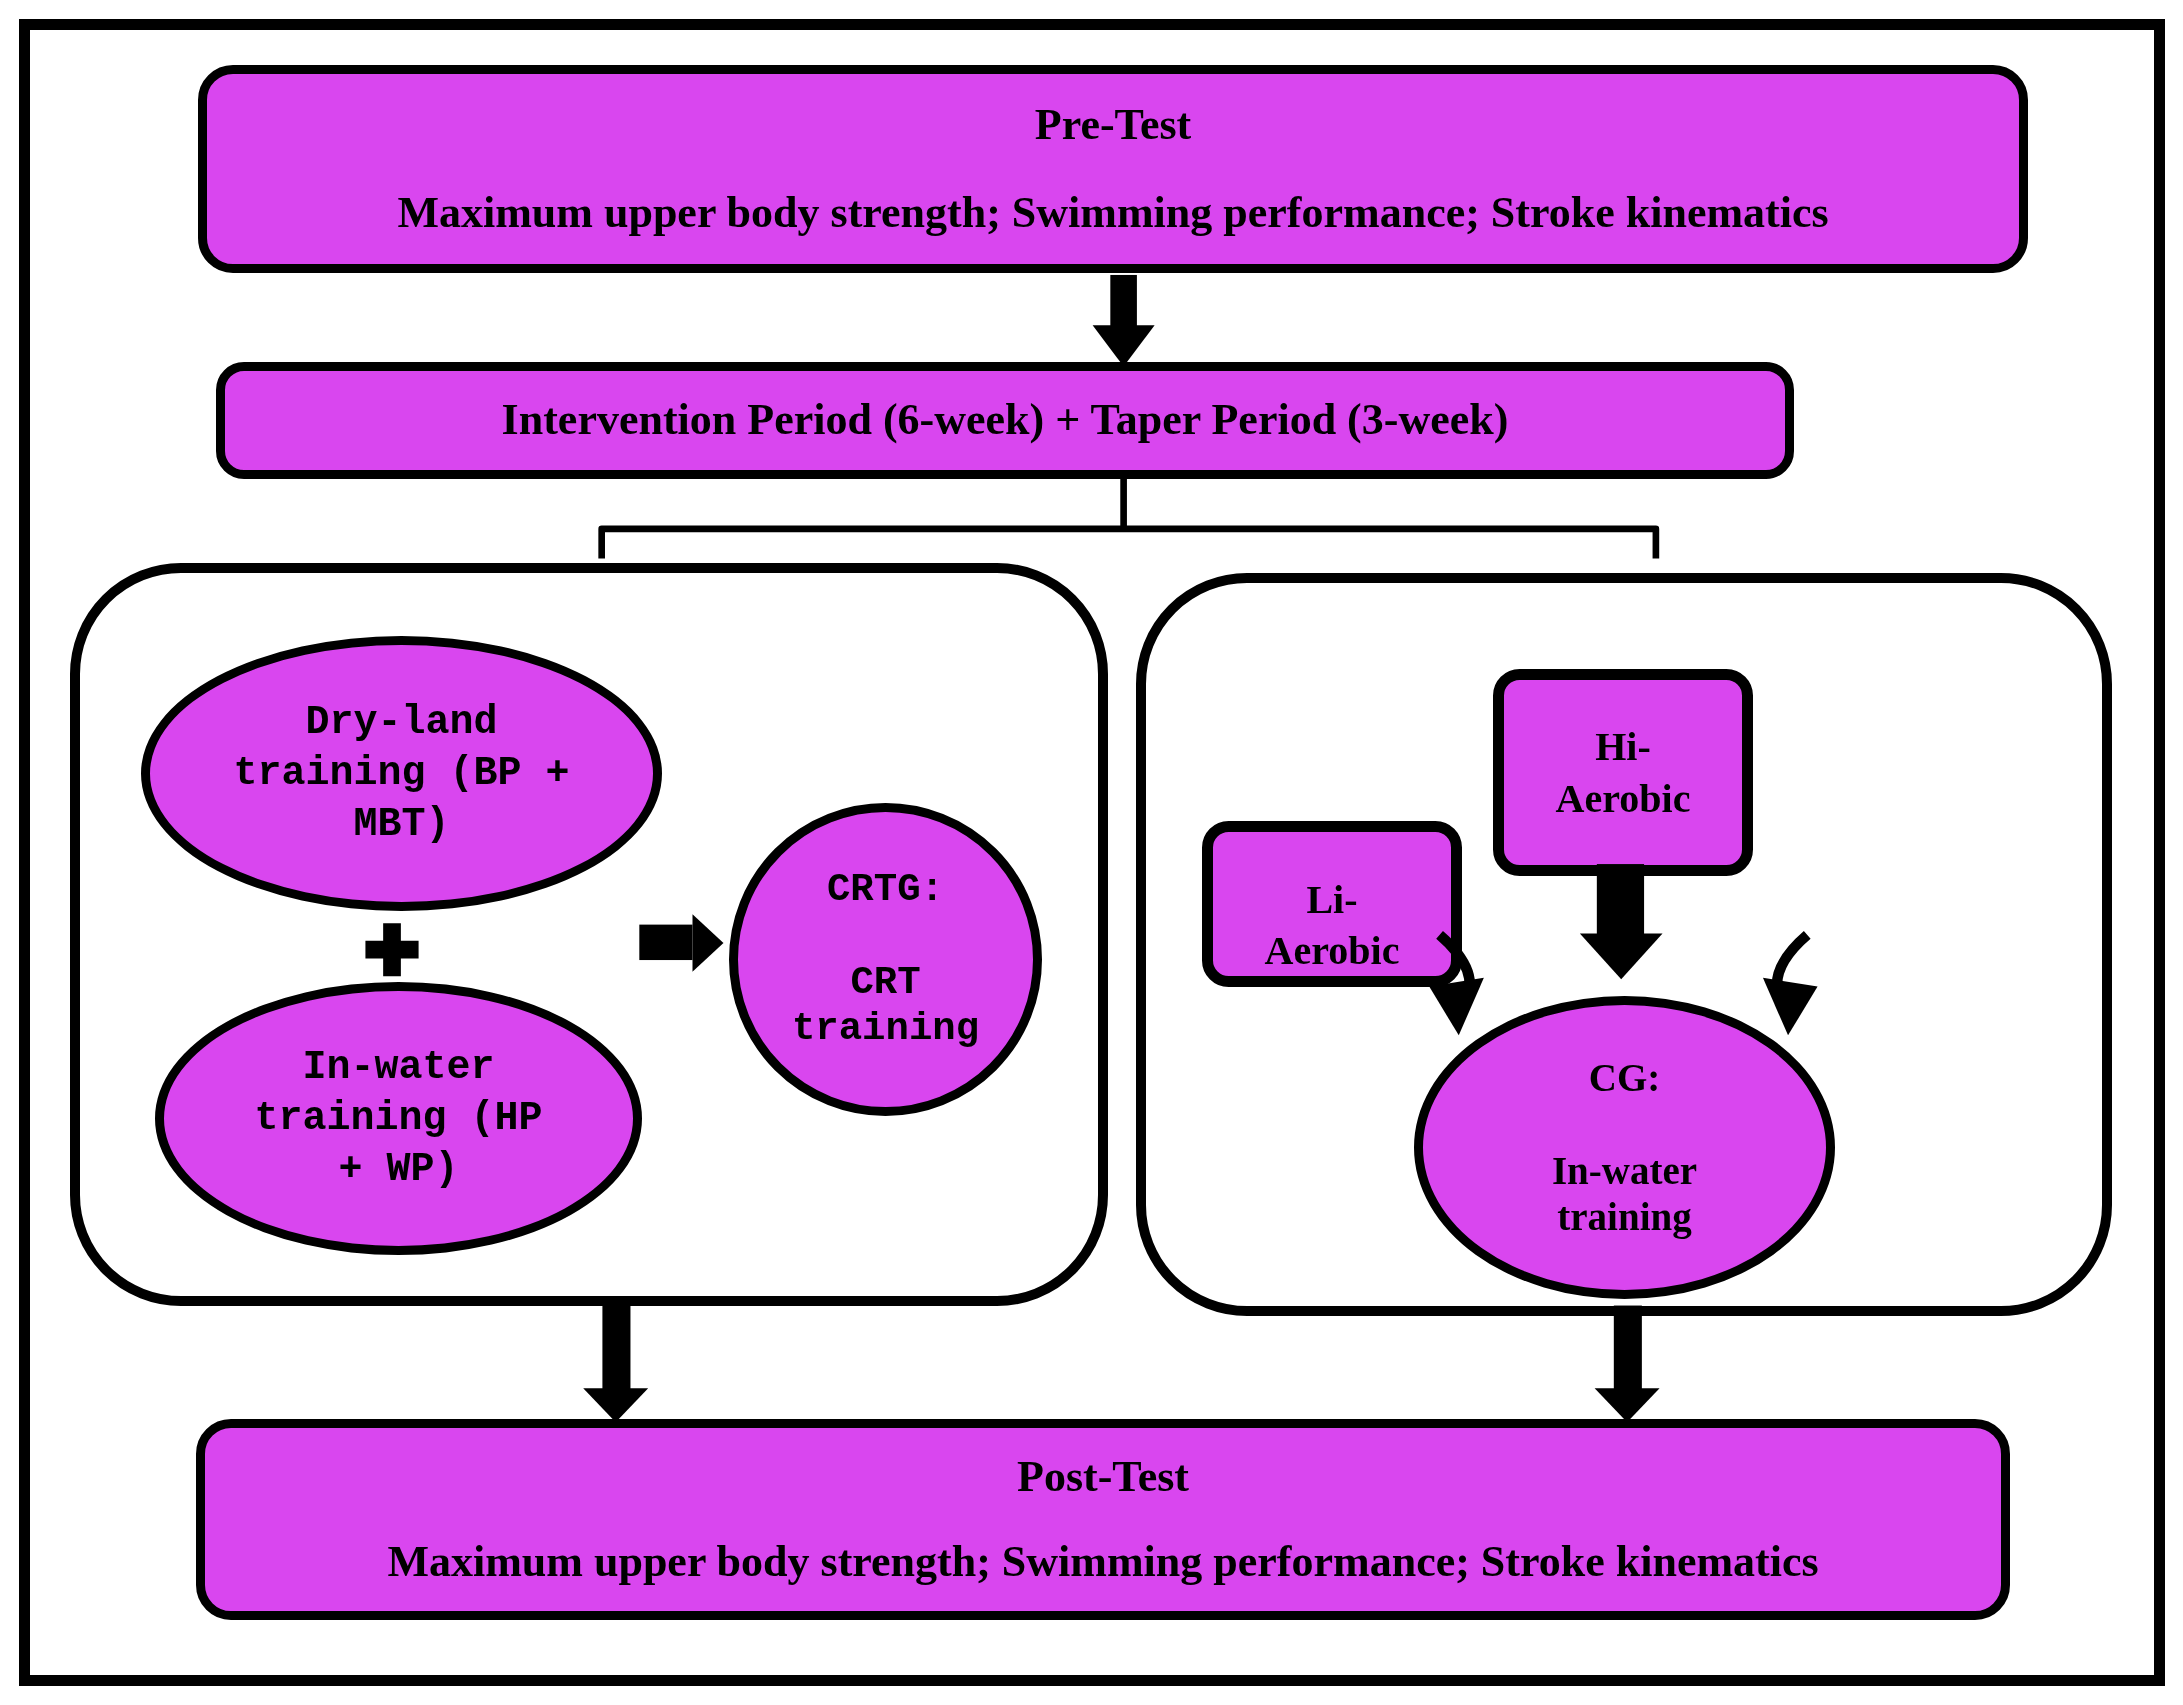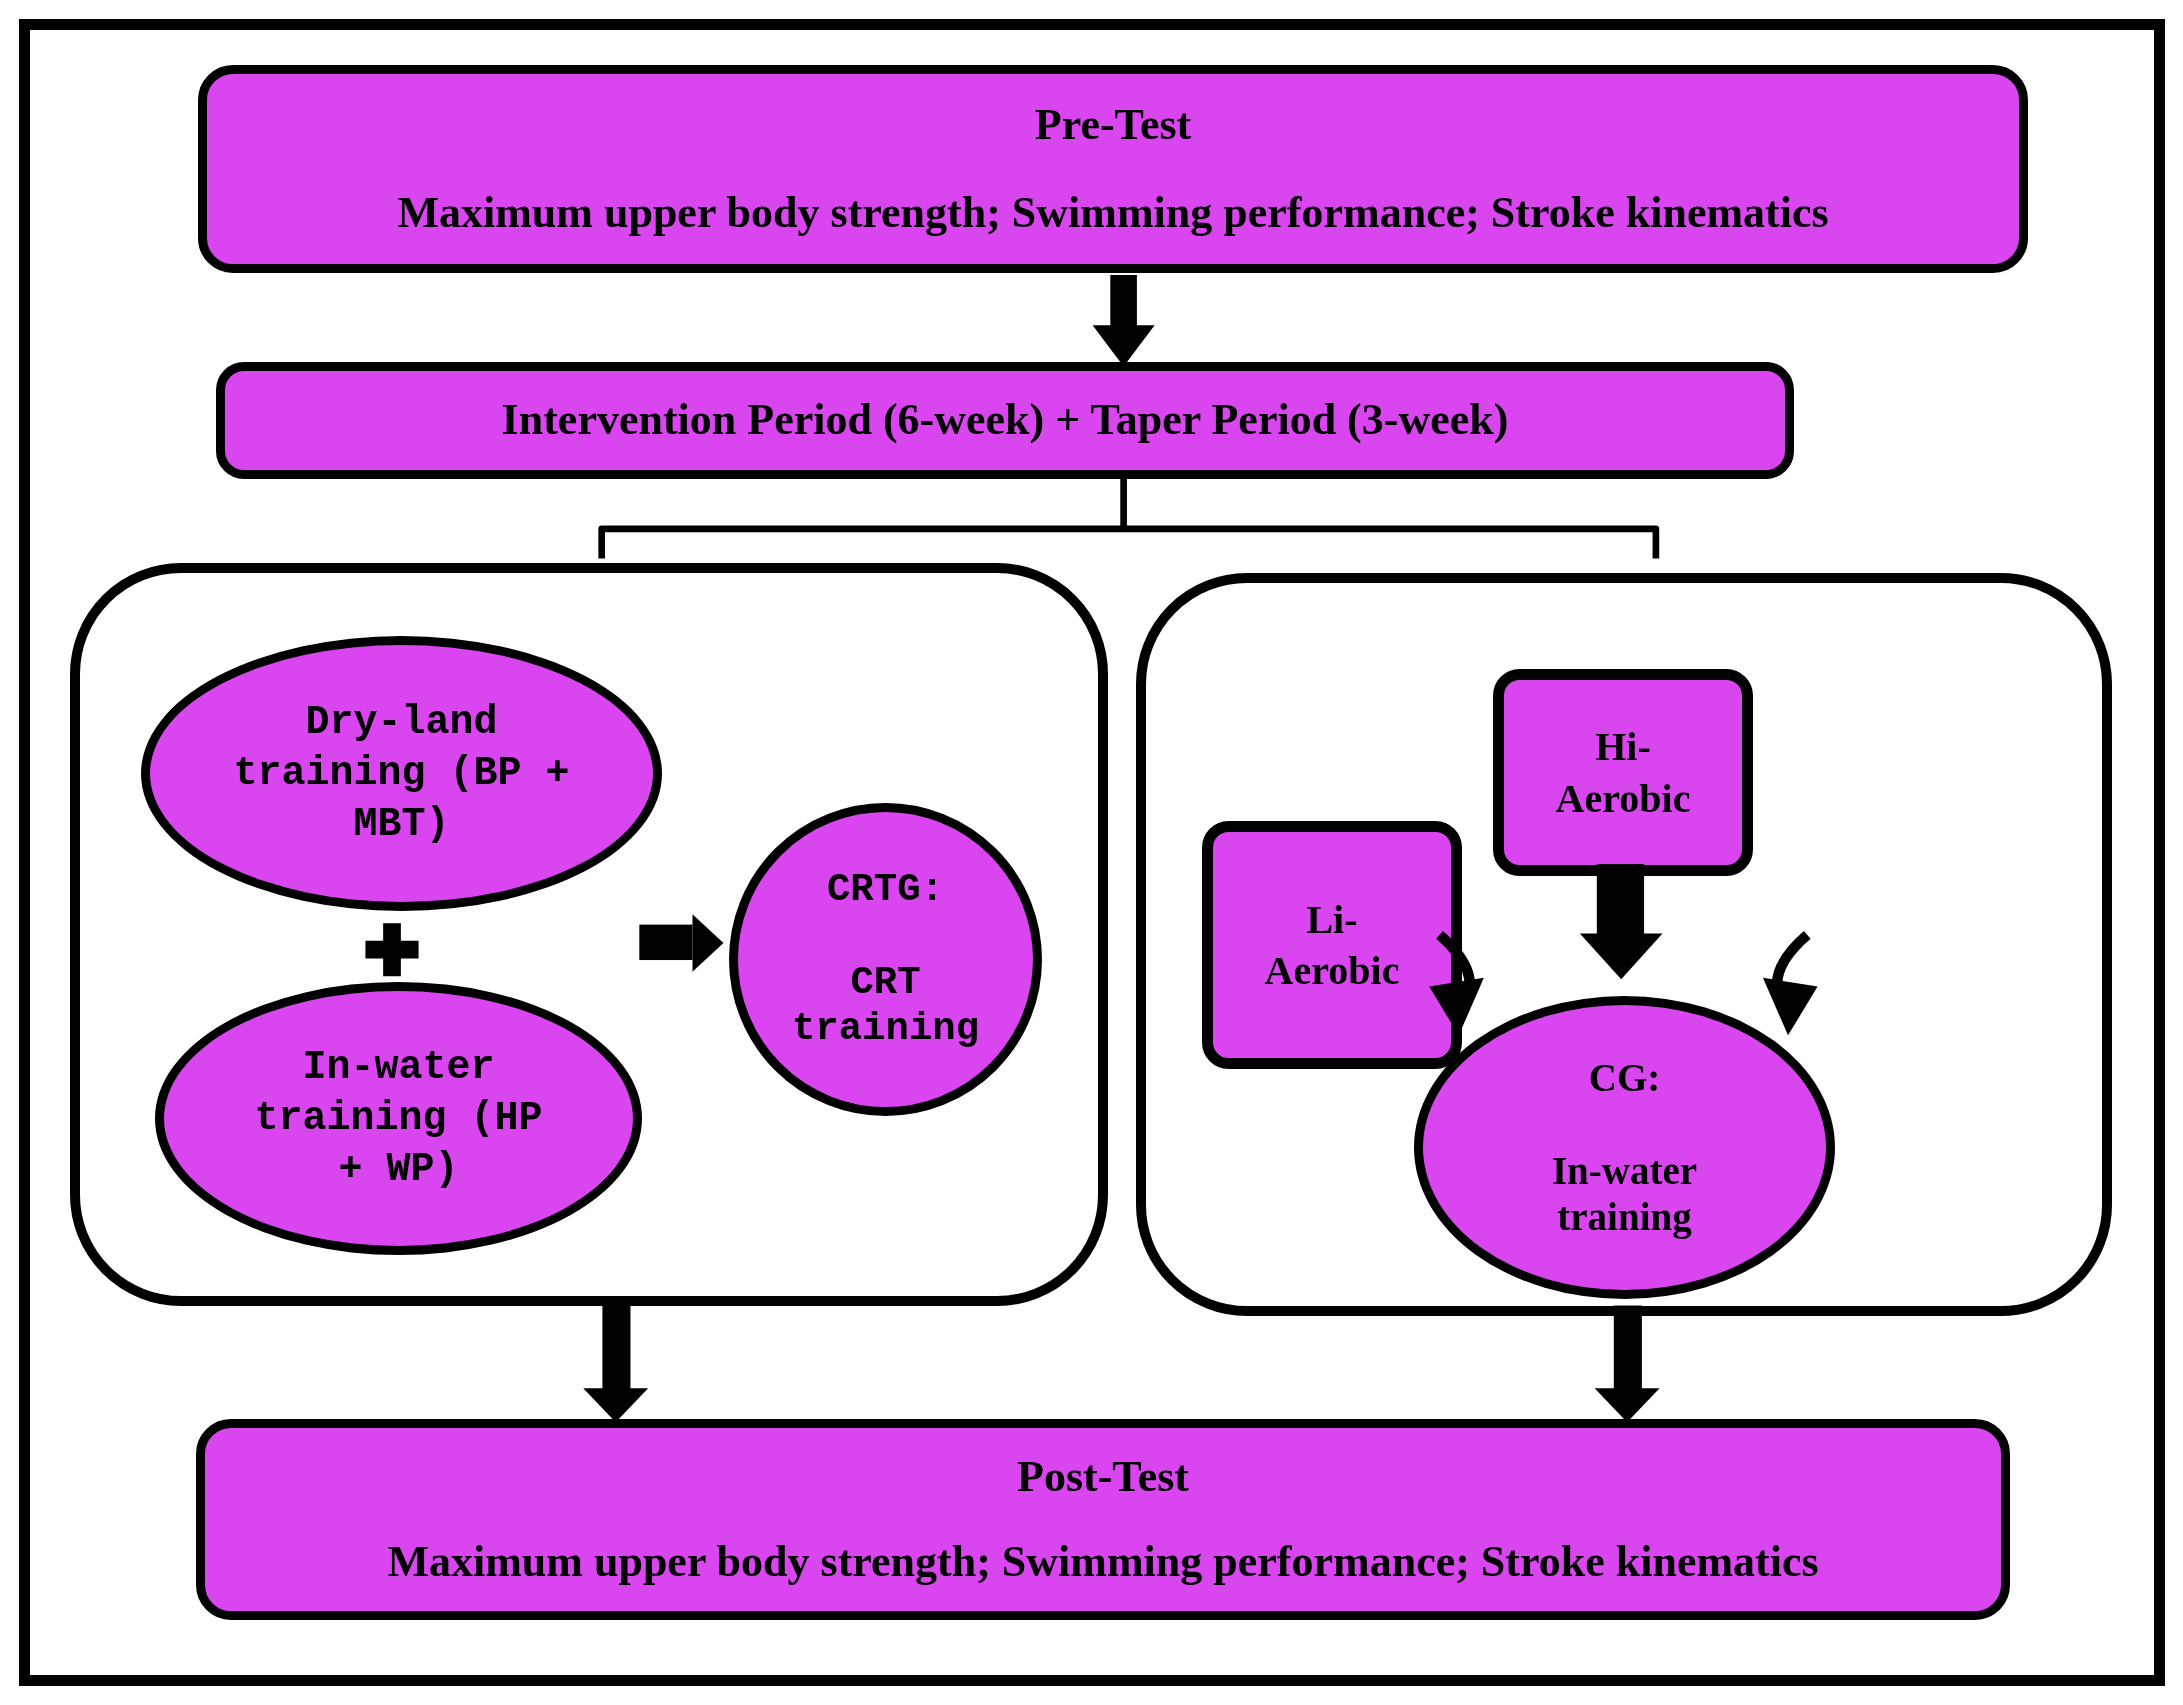--- a/index.html
+++ b/index.html
@@ -30,21 +30,21 @@
   .group-right{left:1136px;top:563px;width:976px;height:743px;margin-top:10px;}
   .ellipse{border:9.6px solid #000;border-radius:50%;}
   .smallbox{border:11px solid #000;border-radius:26.6px;}
   .label{font-size:40px;line-height:1.28;white-space:pre-line;}
   .result-label{font-size:39px;line-height:1.18;white-space:pre-line;}
   
   .dry-ellipse{left:61px;top:63px;width:521px;height:275px;}
   .inwater-ellipse{left:75px;top:409px;width:487px;height:273px;}
   .crtg-circle{left:649px;top:230px;width:313px;height:313px;}
   .hi-box{left:347px;top:86px;width:260px;height:207px;}
-  .li-box{left:56px;top:238px;width:260px;height:248px;}
+  .li-box{left:56px;top:238px;width:260px;height:166px;justify-content:flex-end;}
   .hiit-box{left:635px;top:233px;width:258px;height:205px;}
   .cg-ellipse{left:268px;top:413px;width:421px;height:303px;}
   .posttest{left:196px;top:1419px;width:1814px;height:201px;gap:32px;}
   svg.overlay{
     position:absolute;left:0;top:0;width:2183px;height:1706px;
     pointer-events:none;fill:#000;z-index:5;
   }
 </style>
 </head>
 <body>

